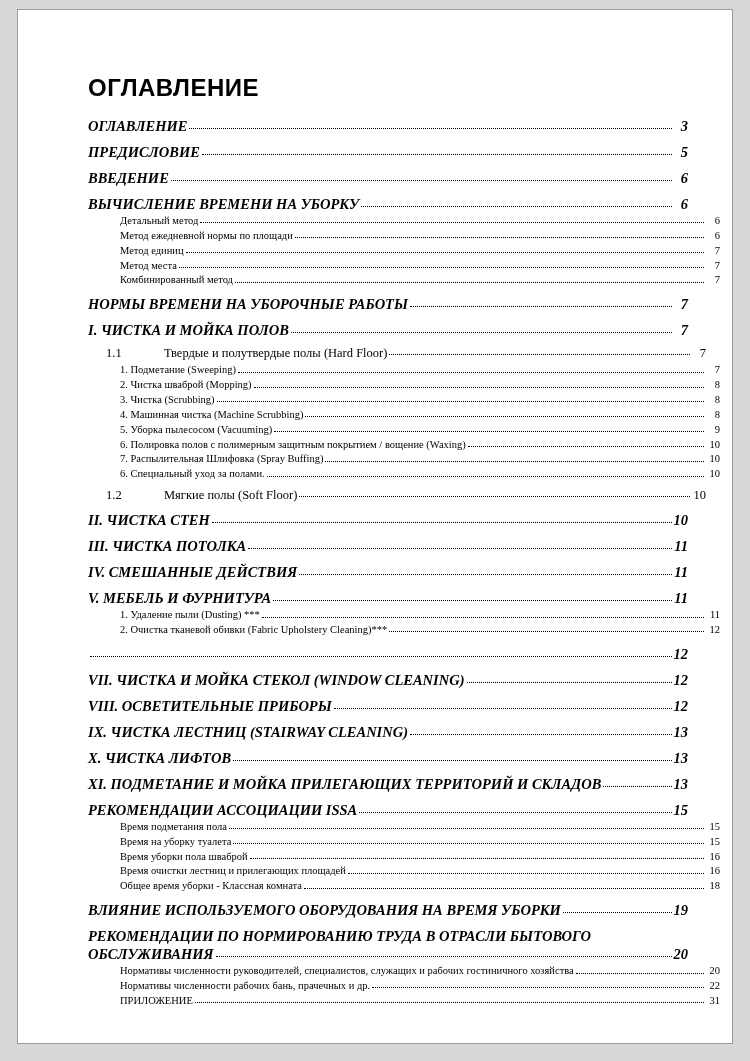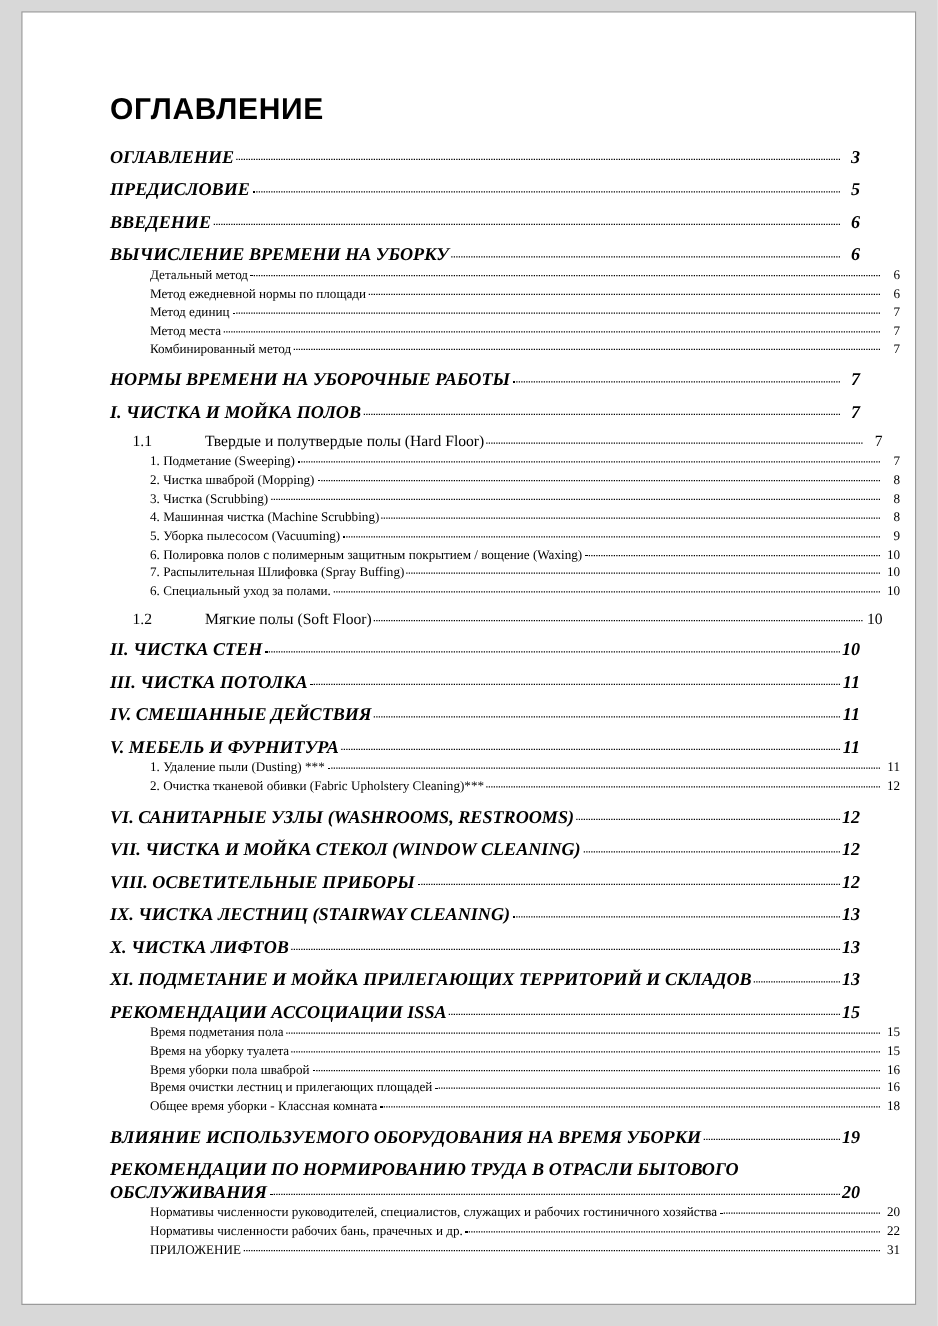--- a/index.html
+++ b/index.html
@@ -91,20 +91,21 @@
     display: inline-block;
     width: 58px;
   }
 
   
   .lvl3 {
     font-size: 10.5px;
     padding-left: 32px;
     margin-top: 1px;
     line-height: 1.32;
+    align-items: center;
   }
 </style>
 </head>
 <body>
 
 <div class="page">
   <div class="content">
     <h1 class="doc-title">ОГЛАВЛЕНИЕ</h1>
     <ul class="toc-list">
         <li class="row lvl1">
@@ -236,21 +237,20 @@
           <span class="label">1. Удаление пыли (Dusting) ***</span>
           <span class="dots"></span>
           <span class="pg">11</span>
         </li>
         <li class="row lvl3">
           <span class="label">2. Очистка тканевой обивки (Fabric Upholstery Cleaning)***</span>
           <span class="dots"></span>
           <span class="pg">12</span>
         </li>
         <li class="row lvl1">
-          <span class="label">VI. САНИТАРНЫЕ УЗЛЫ (WASHROOMS, RESTROOMS)</span>
           <span class="dots"></span>
           <span class="pg">12</span>
         </li>
         <li class="row lvl1">
           <span class="label">VII. ЧИСТКА И МОЙКА СТЕКОЛ (WINDOW CLEANING)</span>
           <span class="dots"></span>
           <span class="pg">12</span>
         </li>
         <li class="row lvl1">
           <span class="label">VIII. ОСВЕТИТЕЛЬНЫЕ ПРИБОРЫ</span>

